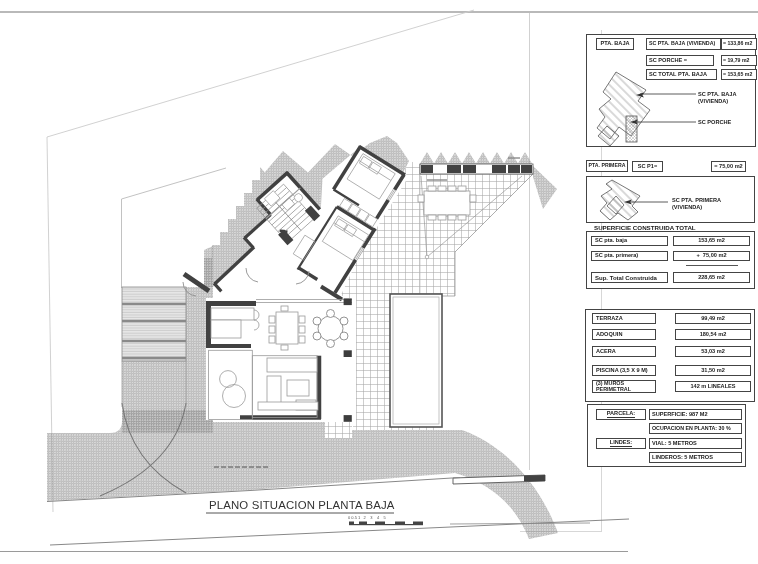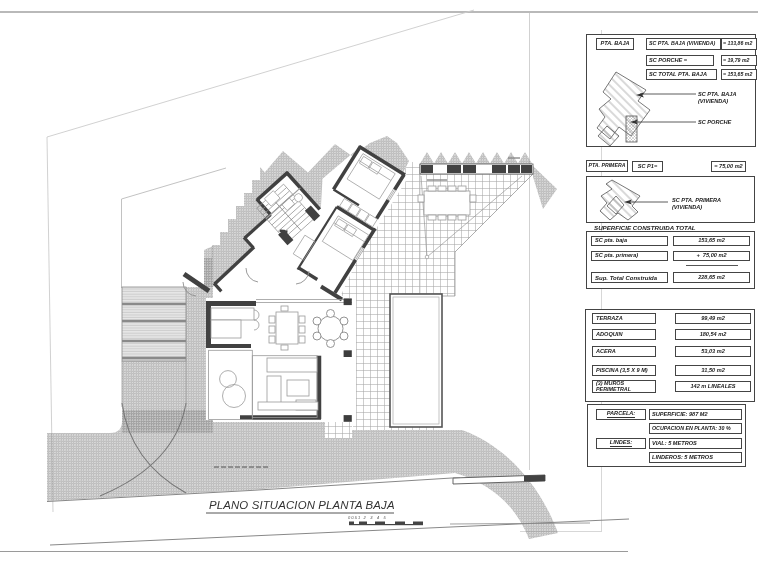--- a/index.html
+++ b/index.html
@@ -1,15 +1,15 @@
 <!DOCTYPE html>
 <html><head><meta charset="utf-8"><style>
 html,body{margin:0;padding:0;background:#fff;width:758px;height:564px;overflow:hidden;
 font-family:"Liberation Sans",sans-serif;}
-#page{position:relative;width:664px;height:564px;font-style:italic;}
+#page{position:relative;width:664px;height:564px;}
 svg{position:absolute;left:0;top:0;}
 .lg{position:absolute;border:1px solid #444;background:#fff;box-sizing:border-box;}
 .lb{position:absolute;border:1px solid #444;background:#fff;box-sizing:border-box;
 font-size:5.6px;font-weight:bold;color:#222;line-height:1;display:flex;align-items:center;
 white-space:nowrap;}
 .ct{justify-content:center;}
 .tx{position:absolute;font-size:5.6px;font-weight:bold;color:#222;white-space:nowrap;line-height:1.3;}
 </style></head><body>
 <div id="page">
 <svg width="758" height="564" viewBox="0 0 758 564">

